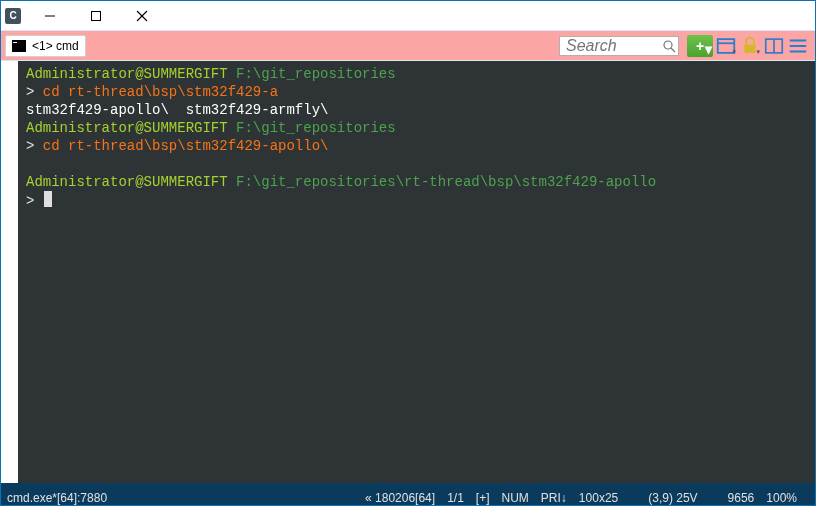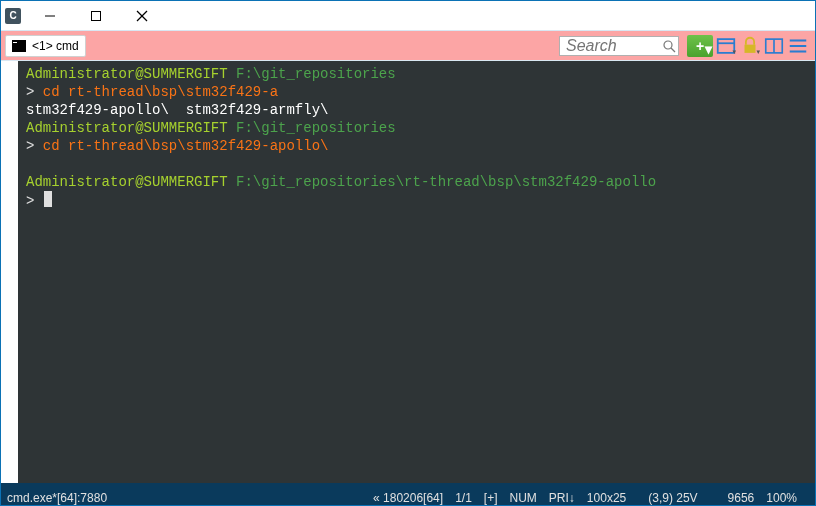--- a/index.html
+++ b/index.html
@@ -227,16 +227,16 @@
 
 <div class="statusbar">
   <div class="seg">cmd.exe*[64]:7880</div>
   <div class="spacer"></div>
   <div class="seg">« 180206[64]</div>
   <div class="seg">1/1</div>
   <div class="seg">[+]</div>
   <div class="seg">NUM</div>
   <div class="seg">PRI↓</div>
   <div class="seg">100x25</div>
-  <div class="seg" style="margin-left:10px">(3,9) 25V</div>
+  <div class="seg" style="margin-left:18px">(3,9) 25V</div>
   <div class="seg" style="margin-left:18px">9656</div>
   <div class="seg">100%</div>
 </div>
 
 </body></html>

